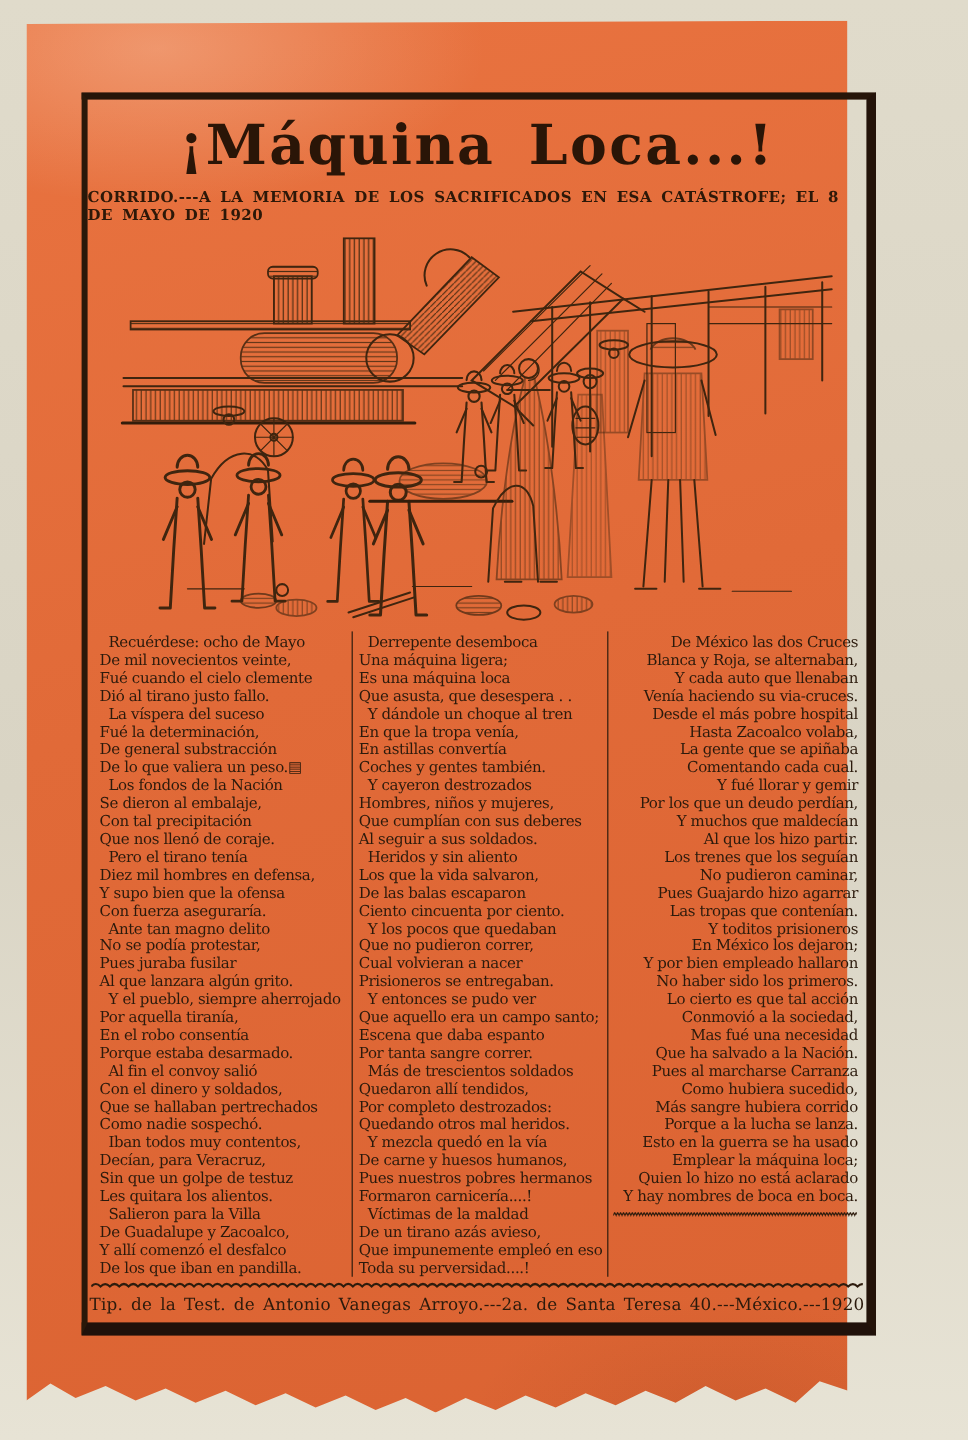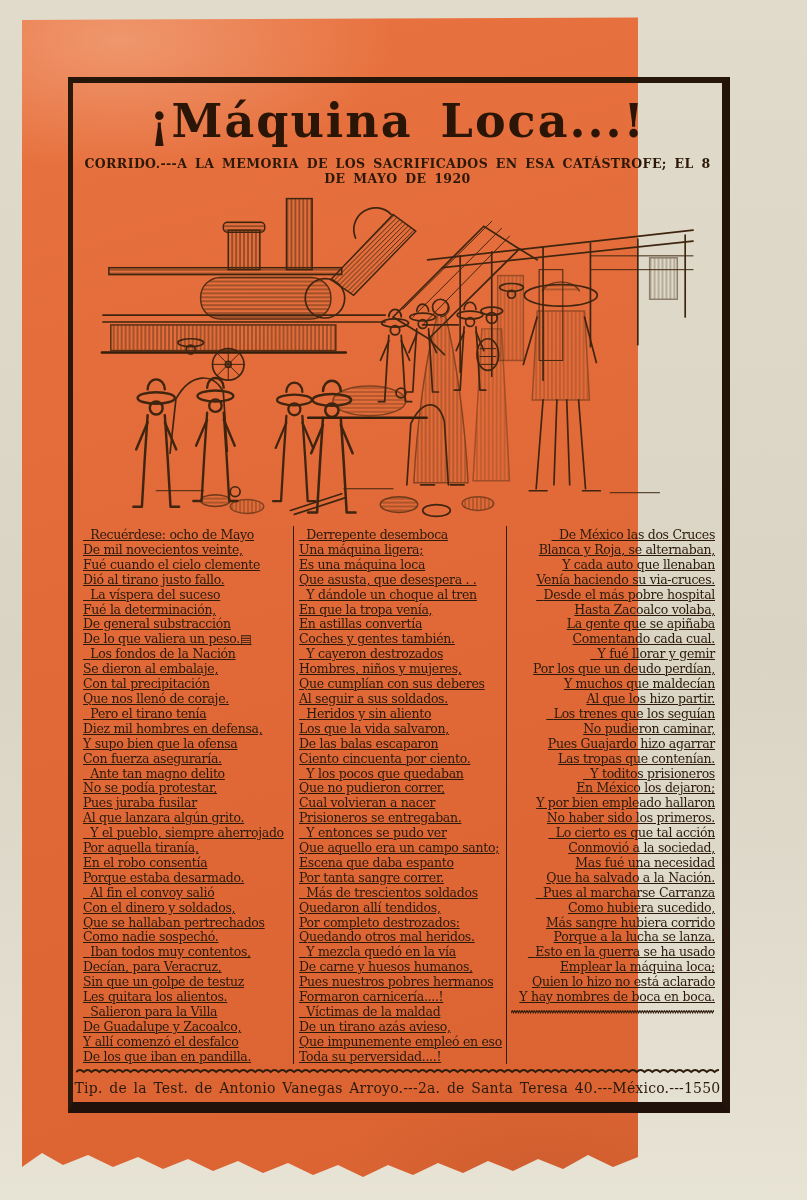--- a/index.html
+++ b/index.html
@@ -2,21 +2,21 @@
 <html><head>
 <meta charset="utf-8">
 <style>
   html,body{margin:0;padding:0;}
   body{
     width:807px;height:1200px;position:relative;overflow:hidden;
     background:linear-gradient(180deg,#e0dbcb 0%,#d9d4c4 55%,#e7e3d5 100%);
     font-family:"DejaVu Serif", serif;
   }
   .sheet{
-    position:absolute;left:22px;top:17px;width:616px;height:1172px;
+    position:absolute;left:22px;top:17px;width:684px;height:1172px;
     background:
       radial-gradient(ellipse 420px 200px at 16% 2%, rgba(255,235,215,.30), transparent 65%),
       radial-gradient(ellipse 300px 140px at 85% 99%, rgba(120,50,20,.12), transparent 70%),
       linear-gradient(165deg,#e97340 0%,#e16a38 45%,#db6332 100%);
     clip-path:polygon(0px 3px,766px 0px,766px 1130px,
       741px 1140px,716px 1130px,691px 1144px,661px 1134px,641px 1152px,
       616px 1140px,591px 1150px,566px 1138px,541px 1152px,516px 1142px,
       491px 1154px,466px 1144px,441px 1156px,416px 1146px,391px 1158px,
       366px 1148px,341px 1160px,316px 1148px,291px 1158px,266px 1146px,
       241px 1156px,216px 1144px,191px 1154px,166px 1142px,141px 1152px,
@@ -26,34 +26,34 @@
     position:absolute;left:46px;top:60px;width:662px;height:1036px;box-sizing:border-box;
     border-top:6px solid #261509;border-left:5px solid #2a1809;
     border-right:8px solid #231309;border-bottom:11px solid #20110a;
   }
   .inner{position:relative;width:100%;height:100%;display:flex;flex-direction:column;color:#2b1a0c;}
   .title{
     margin-top:12px;text-align:center;font-weight:bold;font-size:46px;line-height:52px;
     letter-spacing:2px;color:#2a1507;word-spacing:10px;
   }
   .subtitle{
-    margin-top:9px;text-align:center;font-size:12.5px;font-weight:bold;
+    margin-top:9px;font-size:12.5px;font-weight:bold;
     letter-spacing:.4px;word-spacing:3px;color:#2d1808;
   }
   .art{margin:10px auto 0;width:602px;height:322px;display:block;}
   .columns{
     display:grid;grid-template-columns:215px 213px 1fr;
     margin:8px 4px 0 5px;height:538px;overflow:hidden;
   }
   .col{
     white-space:pre-wrap;overflow:hidden;
     font-size:12.5px;line-height:14.9px;letter-spacing:-0.3px;
     padding:2px 3px 0 5px;color:#2b1a0c;
   }
-  .col-wrap{display:flex;flex-direction:column;text-decoration:underline;}
+  .col-wrap{display:flex;flex-direction:column;}
   .col-wrap + .col-wrap{border-left:1.6px solid #2e1c0d;}
   .col3-text{height:478px;text-align:right;}
   .wavy{display:block;width:96%;margin:2px auto 0;height:8px;}
   .wavy-full{display:block;width:99%;margin:3px auto 0;height:8px;}
   .price{ text-align:center;}
   .price-label{
     margin-top:9px;font-size:23px;font-weight:bold;font-style:italic;
     letter-spacing:6px;color:#241409;
   }
   .price-value{
@@ -306,17 +306,17 @@
           <svg class="wavy" viewBox="0 0 660 8" preserveAspectRatio="none">
             <path class="wave" stroke="#2e1c0d" stroke-width="1.8" fill="none" d="M0 5 q4 -4 8 0 q4 -4 8 0 q4 -4 8 0 q4 -4 8 0 q4 -4 8 0 q4 -4 8 0 q4 -4 8 0 q4 -4 8 0 q4 -4 8 0 q4 -4 8 0 q4 -4 8 0 q4 -4 8 0 q4 -4 8 0 q4 -4 8 0 q4 -4 8 0 q4 -4 8 0 q4 -4 8 0 q4 -4 8 0 q4 -4 8 0 q4 -4 8 0 q4 -4 8 0 q4 -4 8 0 q4 -4 8 0 q4 -4 8 0 q4 -4 8 0 q4 -4 8 0 q4 -4 8 0 q4 -4 8 0 q4 -4 8 0 q4 -4 8 0 q4 -4 8 0 q4 -4 8 0 q4 -4 8 0 q4 -4 8 0 q4 -4 8 0 q4 -4 8 0 q4 -4 8 0 q4 -4 8 0 q4 -4 8 0 q4 -4 8 0 q4 -4 8 0 q4 -4 8 0 q4 -4 8 0 q4 -4 8 0 q4 -4 8 0 q4 -4 8 0 q4 -4 8 0 q4 -4 8 0 q4 -4 8 0 q4 -4 8 0 q4 -4 8 0 q4 -4 8 0 q4 -4 8 0 q4 -4 8 0 q4 -4 8 0 q4 -4 8 0 q4 -4 8 0 q4 -4 8 0 q4 -4 8 0 q4 -4 8 0 q4 -4 8 0 q4 -4 8 0 q4 -4 8 0 q4 -4 8 0 q4 -4 8 0 q4 -4 8 0 q4 -4 8 0 q4 -4 8 0 q4 -4 8 0 q4 -4 8 0 q4 -4 8 0 q4 -4 8 0 q4 -4 8 0 q4 -4 8 0 q4 -4 8 0 q4 -4 8 0 q4 -4 8 0 q4 -4 8 0 q4 -4 8 0 q4 -4 8 0 q4 -4 8 0 q4 -4 8 0 q4 -4 8 0"></path>
           </svg>
         </div>
       </div>
 
       <svg class="wavy-full" viewBox="0 0 660 8" preserveAspectRatio="none">
         <path class="wave" stroke="#2e1c0d" stroke-width="1.8" fill="none" d="M0 5 q4 -4 8 0 q4 -4 8 0 q4 -4 8 0 q4 -4 8 0 q4 -4 8 0 q4 -4 8 0 q4 -4 8 0 q4 -4 8 0 q4 -4 8 0 q4 -4 8 0 q4 -4 8 0 q4 -4 8 0 q4 -4 8 0 q4 -4 8 0 q4 -4 8 0 q4 -4 8 0 q4 -4 8 0 q4 -4 8 0 q4 -4 8 0 q4 -4 8 0 q4 -4 8 0 q4 -4 8 0 q4 -4 8 0 q4 -4 8 0 q4 -4 8 0 q4 -4 8 0 q4 -4 8 0 q4 -4 8 0 q4 -4 8 0 q4 -4 8 0 q4 -4 8 0 q4 -4 8 0 q4 -4 8 0 q4 -4 8 0 q4 -4 8 0 q4 -4 8 0 q4 -4 8 0 q4 -4 8 0 q4 -4 8 0 q4 -4 8 0 q4 -4 8 0 q4 -4 8 0 q4 -4 8 0 q4 -4 8 0 q4 -4 8 0 q4 -4 8 0 q4 -4 8 0 q4 -4 8 0 q4 -4 8 0 q4 -4 8 0 q4 -4 8 0 q4 -4 8 0 q4 -4 8 0 q4 -4 8 0 q4 -4 8 0 q4 -4 8 0 q4 -4 8 0 q4 -4 8 0 q4 -4 8 0 q4 -4 8 0 q4 -4 8 0 q4 -4 8 0 q4 -4 8 0 q4 -4 8 0 q4 -4 8 0 q4 -4 8 0 q4 -4 8 0 q4 -4 8 0 q4 -4 8 0 q4 -4 8 0 q4 -4 8 0 q4 -4 8 0 q4 -4 8 0 q4 -4 8 0 q4 -4 8 0 q4 -4 8 0 q4 -4 8 0 q4 -4 8 0 q4 -4 8 0 q4 -4 8 0 q4 -4 8 0 q4 -4 8 0 q4 -4 8 0"></path>
       </svg>
 
-      <div class="imprint">Tip. de la Test. de Antonio Vanegas Arroyo.---2a. de Santa Teresa 40.---México.---1550</div>
+      <div class="imprint">Tip. de la Test. de Antonio Vanegas Arroyo.---2a. de Santa Teresa 40.---México.---1920</div>
 
     </div>
   </div>
 </div>
 
 </body></html>

